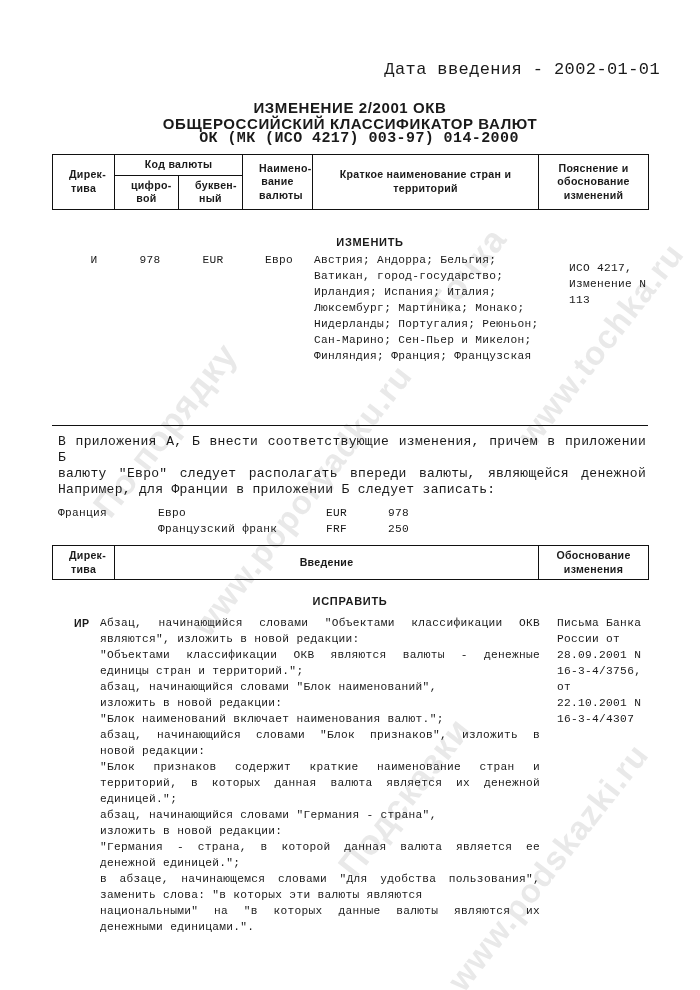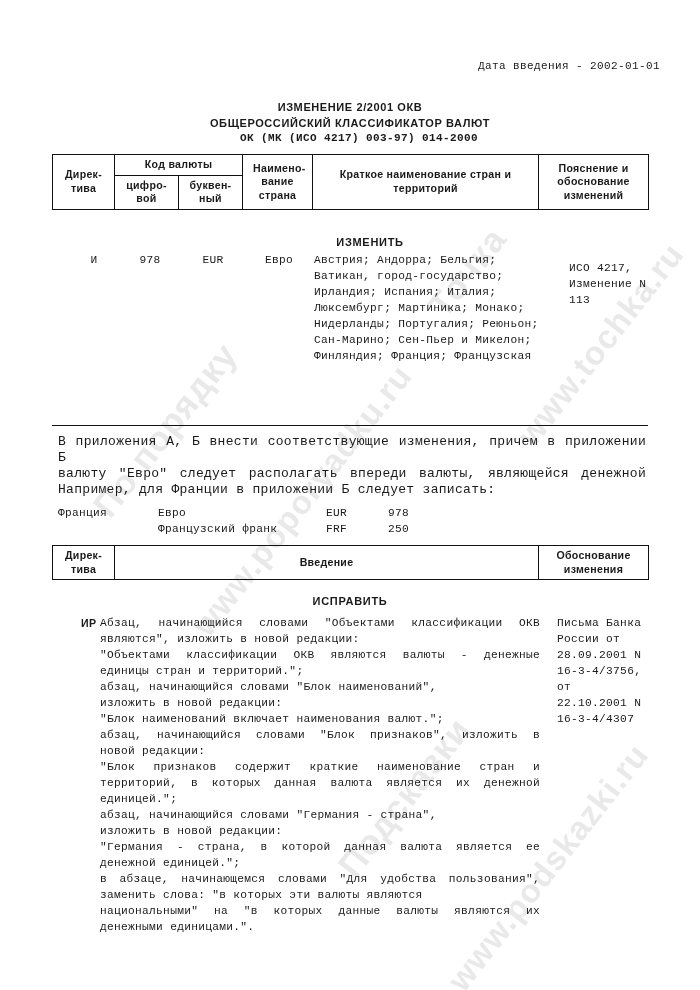--- a/index.html
+++ b/index.html
@@ -49,34 +49,34 @@
   .content {
     position: relative;
     z-index: 1;
     padding: 0;
   }
 
   .date-line {
     position: absolute;
     top: 60px;
     right: 40px;
-    font-size: 11px;
+    font-size: 17px;
     letter-spacing: 0.4px;
     white-space: nowrap;
   }
 
   .title-block {
     position: absolute;
     top: 100px;
     left: 0;
     width: 700px;
     text-align: center;
     font-family: "Liberation Sans", sans-serif;
     font-weight: 700;
-    font-size: 11px;
+    font-size: 15px;
     letter-spacing: 0.6px;
     line-height: 15.5px;
   }
   .title-block .t3 {
     font-family: "Liberation Mono", monospace;
     font-weight: 700;
     letter-spacing: 0.4px;
     margin-left: 18px;
   }
 
@@ -89,21 +89,21 @@
     table-layout: fixed;
     font-family: "Liberation Sans", sans-serif;
     font-weight: 700;
     font-size: 10.6px;
   }
   .tbl1 { top: 154px; }
   .tbl td {
     border: 1px solid #111;
     text-align: center;
     vertical-align: middle;
-    padding: 3px 10px;
+    padding: 3px 16px;
     line-height: 13.5px;
     letter-spacing: 0.3px;
   }
 
   .rule {
     position: absolute;
     left: 52px;
     width: 596px;
     height: 0;
     border-top: 1px solid #111;
@@ -181,21 +181,21 @@
   .corr {
     position: absolute;
     top: 615px;
     left: 52px;
     width: 600px;
     font-size: 11.2px;
     line-height: 16px;
     letter-spacing: 0.3px;
   }
   .corr .c-dir2 {
-    position: absolute; left: 29px; top: 0; width: 44px;
+    position: absolute; left: 22px; top: 0; width: 44px;
     text-align: left;
     font-family: "Liberation Sans", sans-serif;
     font-weight: 700;
     font-size: 10.6px;
   }
   .corr .c-body {
     position: absolute; left: 48px; top: 0; width: 440px;
   }
   .corr .c-body div { white-space: nowrap; }
   .corr .c-body div.jst { white-space: normal; text-align: justify; text-align-last: justify; }
@@ -240,21 +240,21 @@
       <tbody>
           <tr>
         <td rowspan="2">
           <span>Дирек-</span><br>
           <span>тива</span>
         </td>
         <td colspan="2">Код валюты</td>
         <td rowspan="2">
           <span>Наимено-</span><br>
           <span>вание</span><br>
-          <span>страна</span>
+          <span>валюты</span>
         </td>
         <td rowspan="2">
           <span>Краткое наименование стран и</span><br>
           <span>территорий</span>
         </td>
         <td rowspan="2">
           <span>Пояснение и</span><br>
           <span>обоснование</span><br>
           <span>изменений</span>
         </td>

